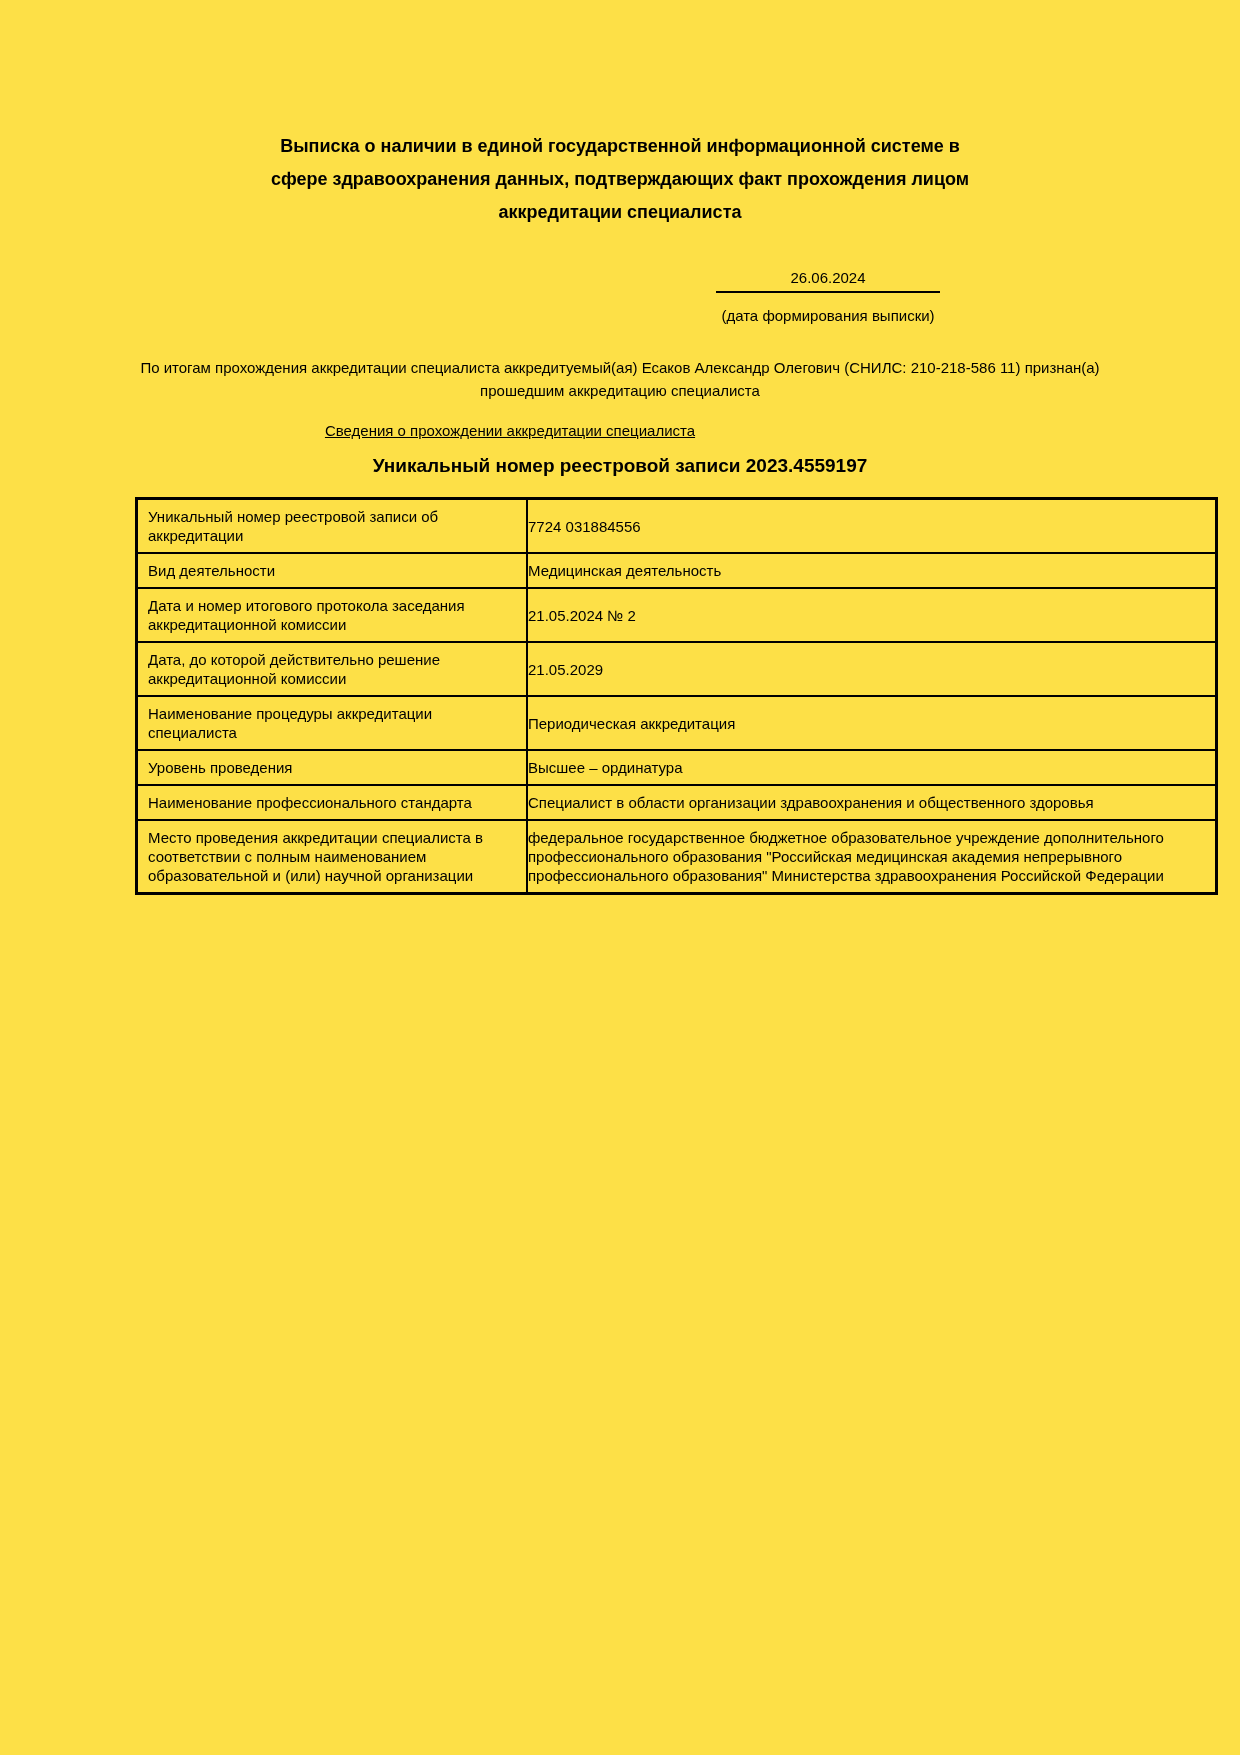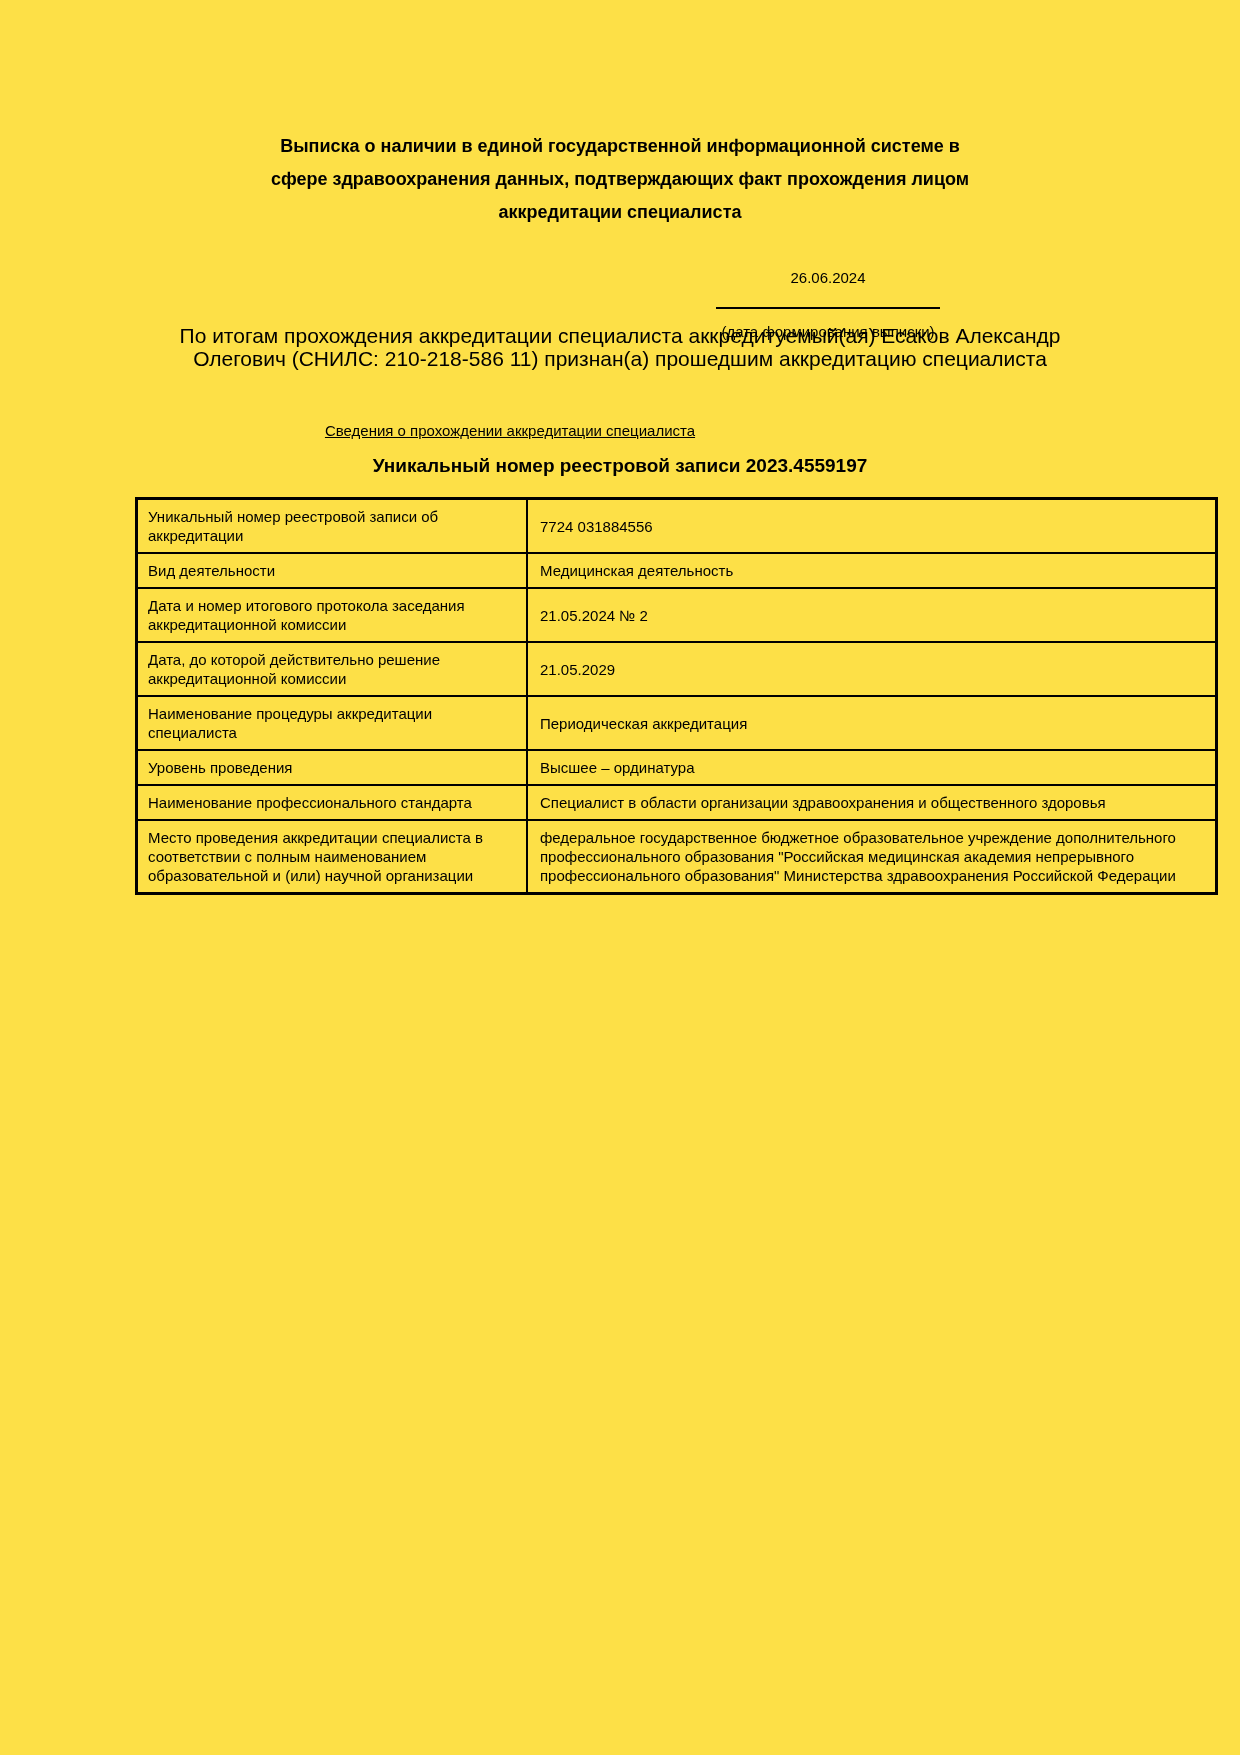--- a/index.html
+++ b/index.html
@@ -35,34 +35,34 @@
     position: absolute;
     top: 268px;
     left: 716px;
     width: 224px;
     text-align: center;
     font-size: 15px;
     line-height: 19px;
   }
   .date-value {
     display: block;
-    padding-bottom: 20px;
+    padding-bottom: 4px;
     border-bottom: 2px solid #000;
   }
   .date-caption {
     display: block;
     padding-top: 13px;
   }
   .statement {
     position: absolute;
-    top: 324px;
+    top: 356px;
     left: 140px;
     width: 960px;
     text-align: center;
-    font-size: 21px;
+    font-size: 15px;
     line-height: 23px;
   }
   .section-heading {
     position: absolute;
     top: 422px;
     left: 0;
     width: 1020px;
     text-align: center;
     font-size: 15px;
     text-decoration: underline;
@@ -88,21 +88,21 @@
   table.acc-table td {
     border: 2px solid #000;
     padding: 7px 10px;
     vertical-align: middle;
     line-height: 19px;
   }
   table.acc-table td.label-cell {
     width: 368px;
   }
   table.acc-table td.value-cell {
-    padding-left: 12px;
+    padding-left: 0;
   }
 </style>
 </head>
 <body>
 
 <div class="page">
 
   <div class="doc-title-wrap">
     <div class="doc-title">Выписка о наличии в единой государственной информационной системе в сфере здравоохранения данных, подтверждающих факт прохождения лицом аккредитации специалиста</div>
   </div>

